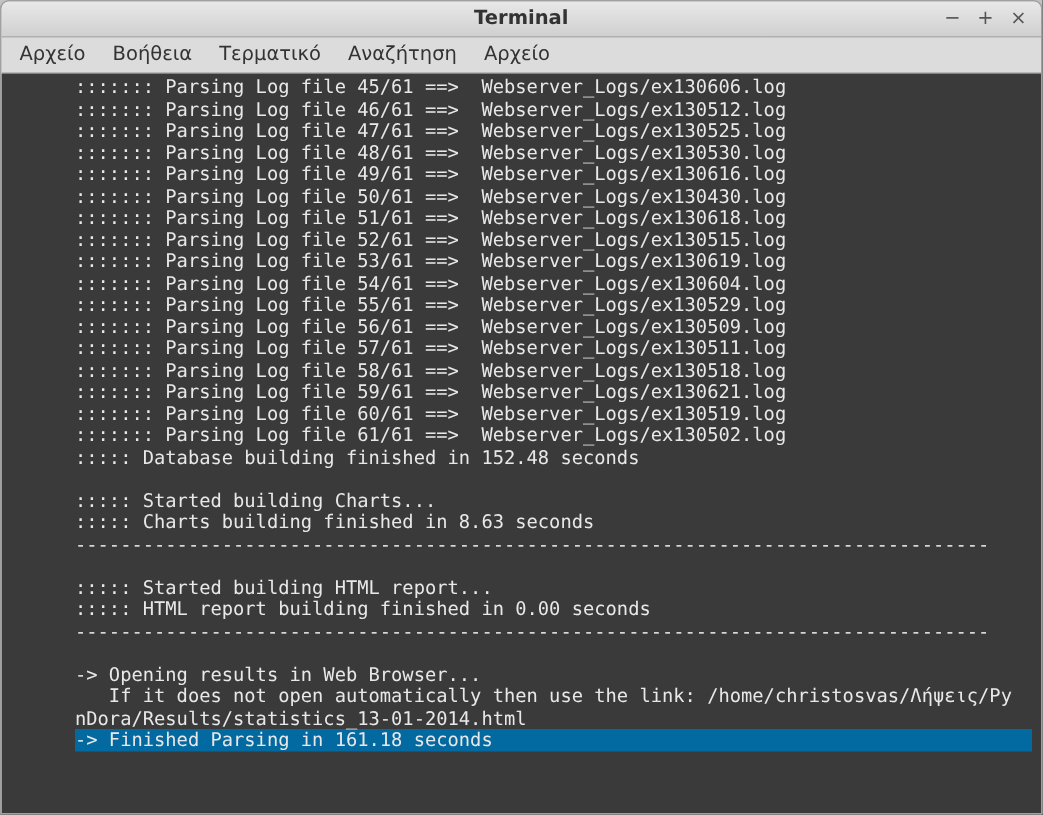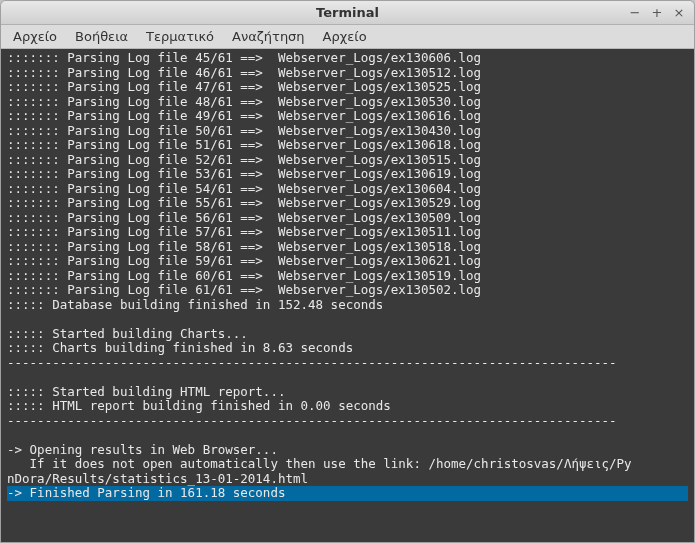--- a/index.html
+++ b/index.html
@@ -72,21 +72,21 @@
     background: #3a3a3a;
     color: #e8e8e8;
     font-family: "DejaVu Sans Mono", "Liberation Mono", monospace;
     font-size: 12.5px;
     line-height: 14.5px;
     padding: 2px 6px 4px 6px;
     white-space: pre;
     height: 493px;
     overflow: hidden;
   }
-  .terminal-body .line { white-space: pre; }
+  .terminal-body .line { white-space: pre; margin-left: 43px; }
   .cursor-line {
     background: #0369a1;
     display: block;
   }
 </style>
 </head>
 <body>
 
 <div class="window">
 

